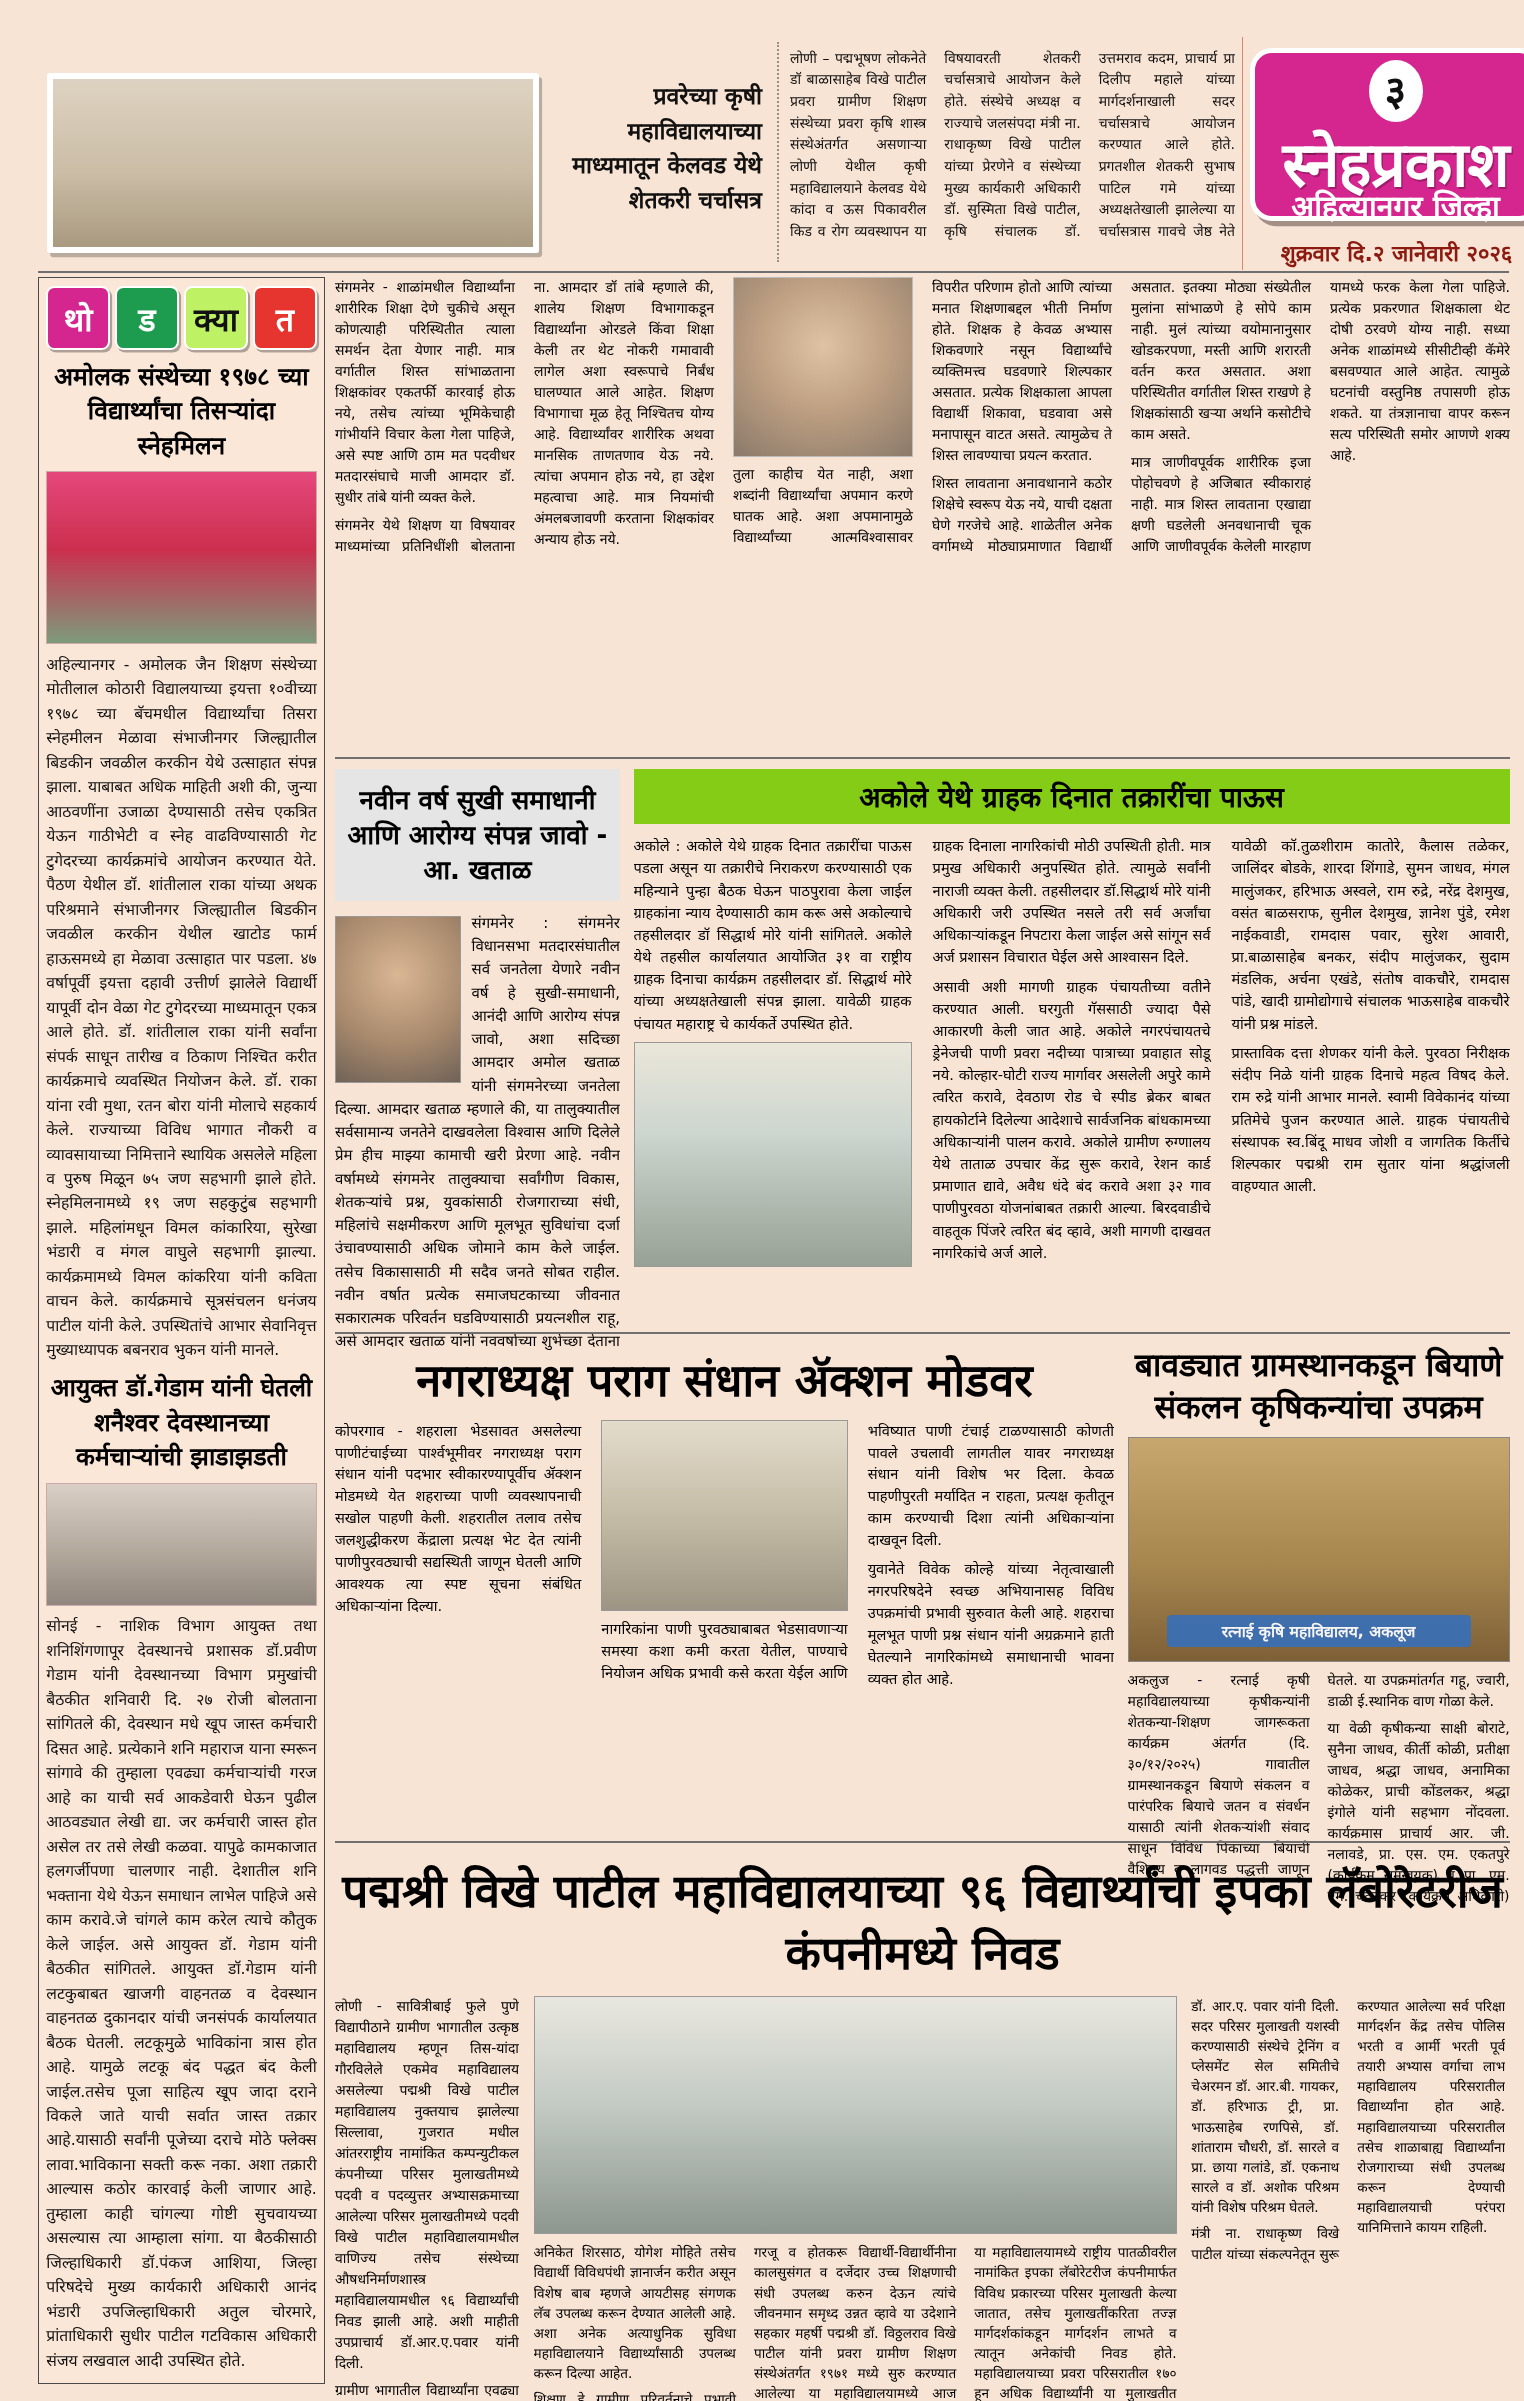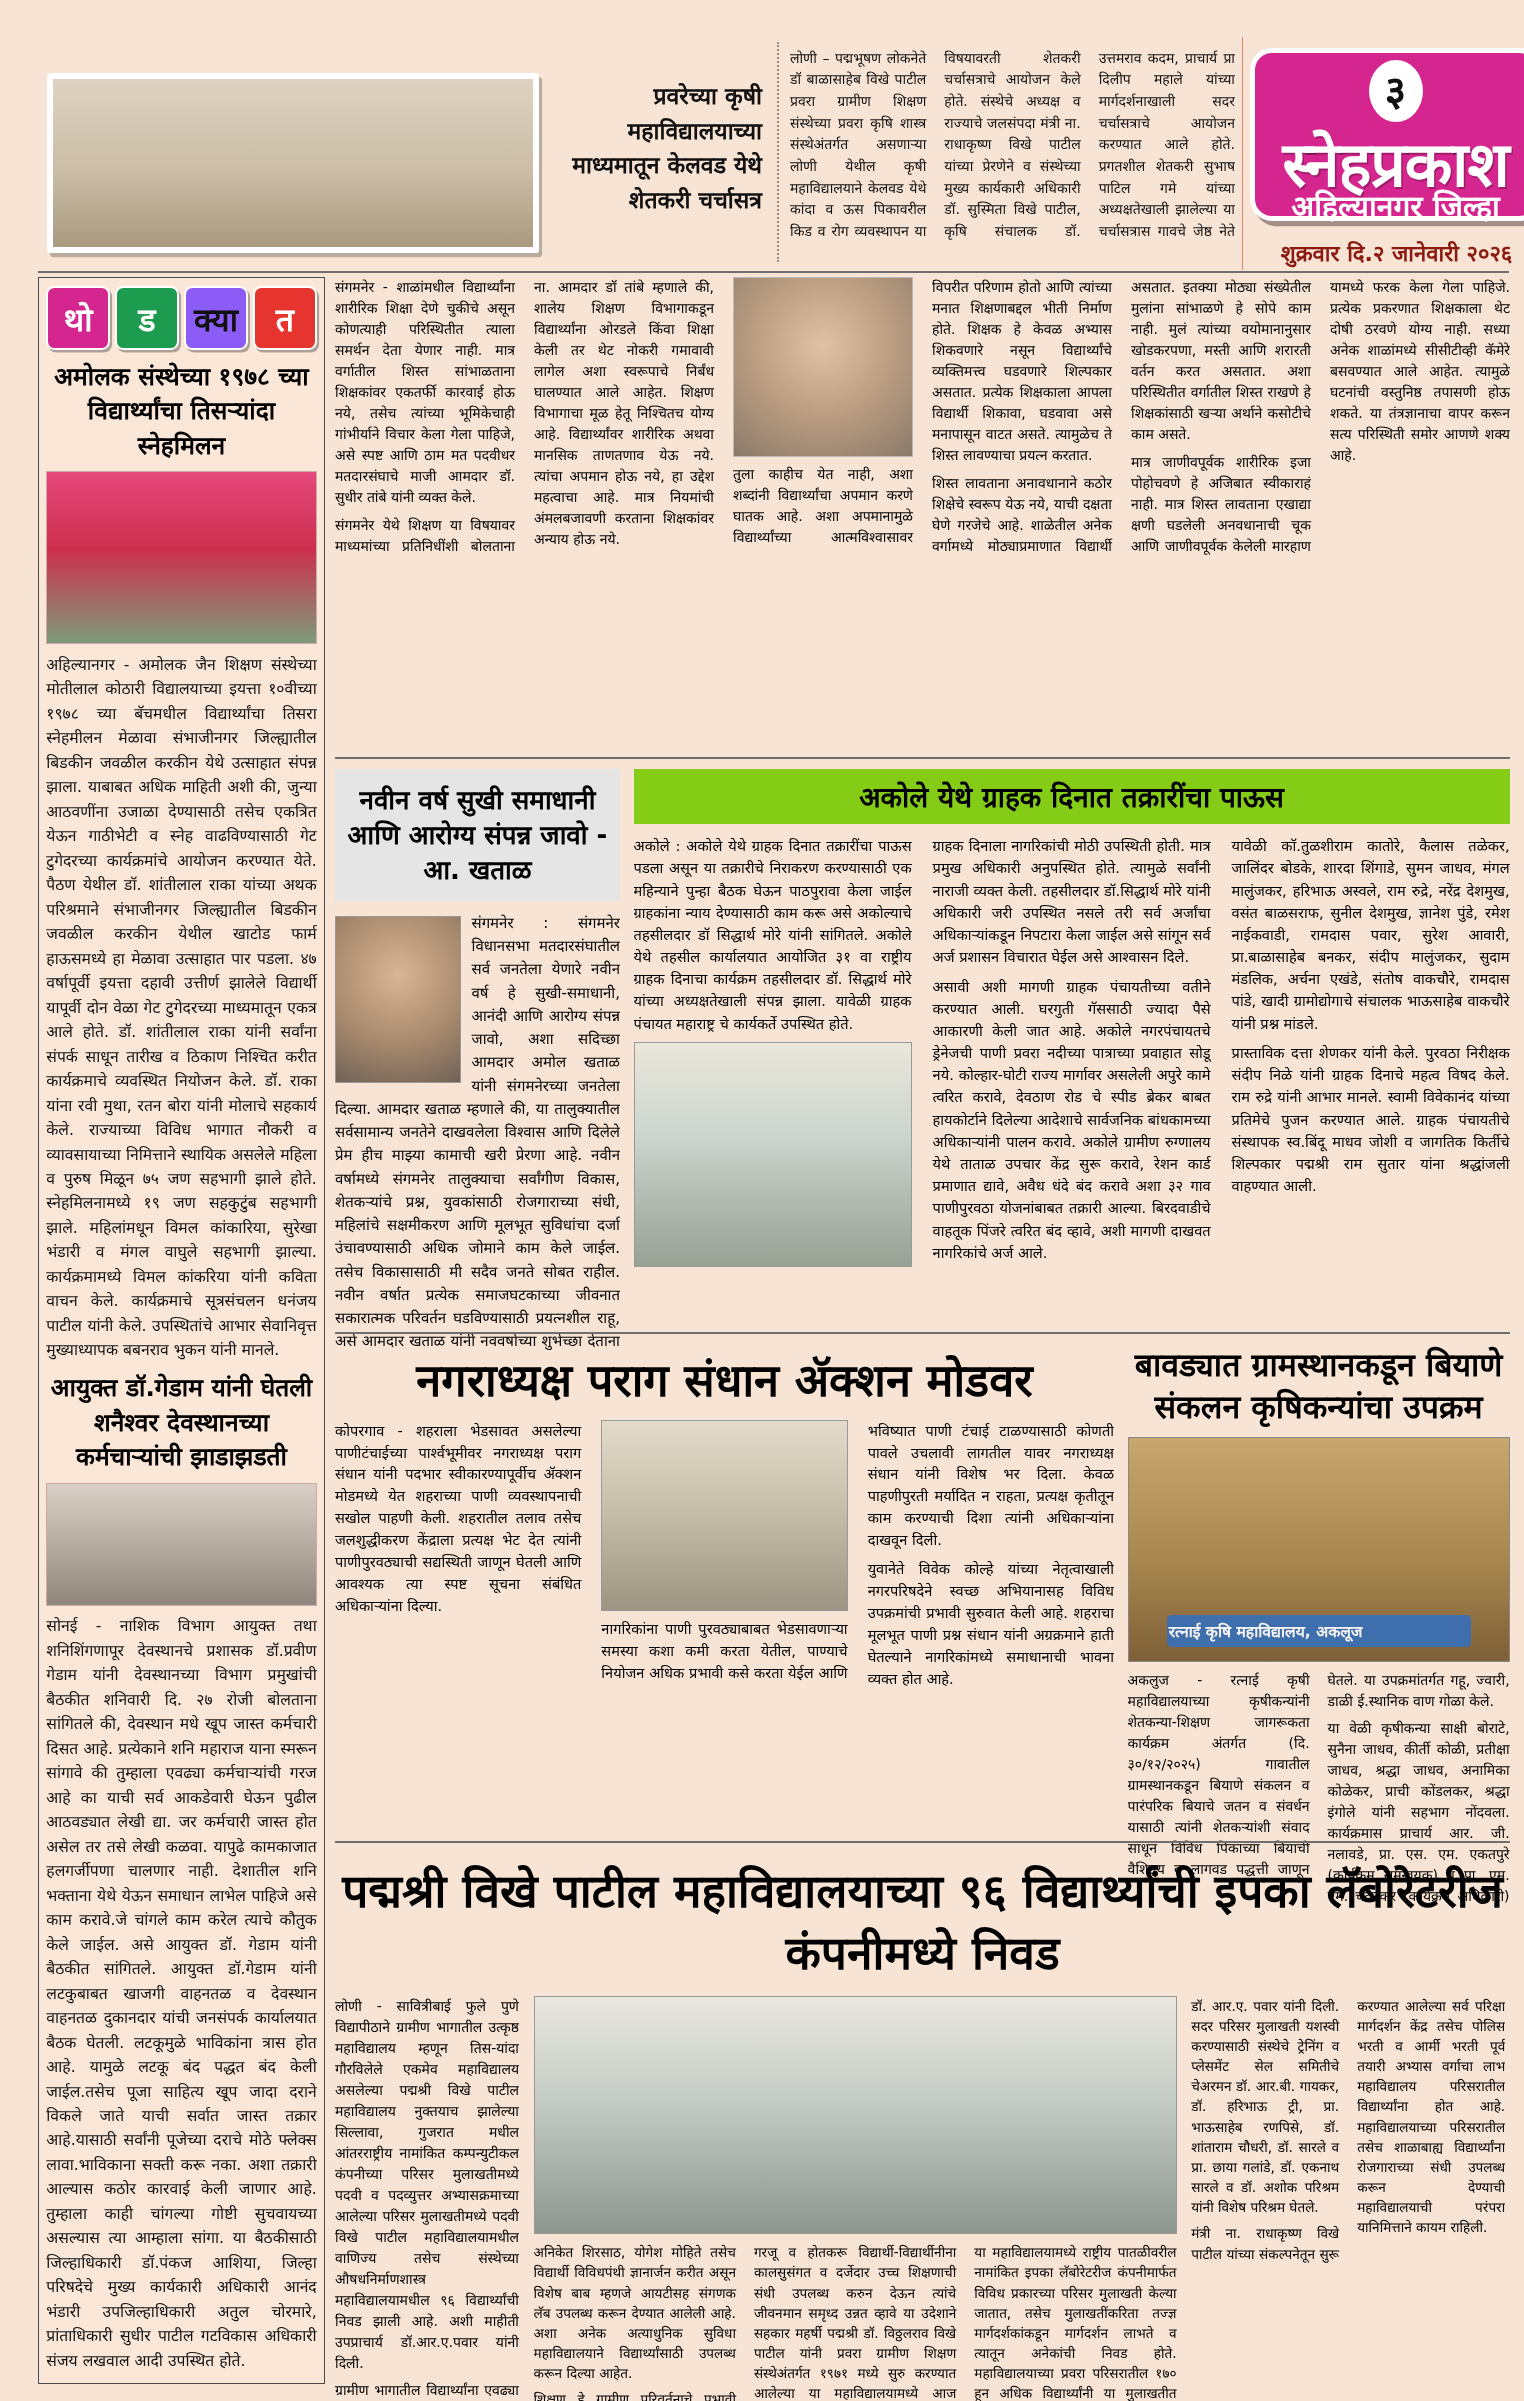--- a/index.html
+++ b/index.html
@@ -20,21 +20,21 @@
   .masthead-sub{position:absolute;left:0;right:0;top:132px;font-size:30px;font-weight:700;}
   .masthead-date{position:absolute;left:0;right:0;top:189px;text-align:center;font-size:22px;font-weight:800;color:#8b1a10;}
   .vert-sep{position:absolute;left:1204px;top:0;height:233px;border-left:1.6px solid #d8886a;}
 
   .hrule{position:absolute;left:38px;width:1471px;border-top:2.1px solid #6f6f6f;}
 
   
   .left-col{position:absolute;left:38px;top:277px;width:287px;height:2107px;border:1.6px solid #4a4a4a;background:#fbe7d8;padding:8.4px 7.3px;overflow:hidden;}
   .thodkyat{display:flex;gap:5.2px;justify-content:space-between;margin-bottom:9.4px;}
   .tk-box{flex:1;height:64px;border-radius:8.4px;border:2.6px solid #fff;box-shadow:2.1px 2.6px 0 rgba(0,0,0,.3);display:flex;align-items:center;justify-content:center;font-size:32px;font-weight:800;color:#fff;}
-  .tk-0{background:#d4268e;} .tk-1{background:#1d9b4e;} .tk-2{background:#8b5cf6;color:#111;font-family:Liberation Serif, serif;} .tk-3{background:#e6342e;}
+  .tk-0{background:#d4268e;} .tk-1{background:#1d9b4e;} .tk-2{background:#bef264;color:#111;font-family:Liberation Serif, serif;} .tk-3{background:#e6342e;}
   .lc-headline{font-size:24.6px;font-weight:800;text-align:center;line-height:1.4;margin:8.4px 0;color:#000;}
   .lc-photo{width:100%;height:173px;background:linear-gradient(180deg,#e5487c 0%,#cc2f4e 45%,#7d9b7a 100%);border:1px solid #caa;margin:3.1px 0 8.4px 0;}
   .lc-photo2{width:100%;height:123px;background:linear-gradient(180deg,#d9cfc6 0%,#b0a599 60%,#8f867d 100%);border:1px solid #caa;margin:3.1px 0 8.4px 0;}
   .lc-body{font-size:15.7px;line-height:1.56;text-align:justify;color:#111;}
 
   
   .main{position:absolute;left:335px;top:277px;width:1175px;height:2107px;}
   .main-headline{font-size:55px;font-weight:800;text-align:center;line-height:1.15;color:#000;margin:5.2px 0 13.6px 0;}
   .story1-cols{column-count:6;column-gap:19px;font-size:14px;line-height:1.5;text-align:justify;height:335px;overflow:hidden;}
   .story1-cols p{margin:0 0 7.3px 0;}
@@ -54,21 +54,21 @@
 
   .kopargaon{width:779px;}
   .kop-headline{font-size:45px;font-weight:800;text-align:center;margin:4.2px 0 10.5px 0;}
   .kop-subhead{background:#fbdcc3;text-align:center;font-size:27px;font-weight:800;padding:7.3px 0;margin-bottom:10.5px;}
   .kop-cols{column-count:3;column-gap:20px;font-size:14.6px;line-height:1.5;text-align:justify;height:366px;overflow:hidden;}
   .kop-cols p{margin:0 0 7.3px 0;}
   .kop-photo{width:100%;height:191px;background:linear-gradient(180deg,#e3dccb 0%,#c5bca7 50%,#9d9483 100%);border:0.5px solid #999;margin:1px 0 7.3px 0;break-inside:avoid;}
   .bavdya{width:382px;}
   .bav-headline{font-size:32px;font-weight:800;text-align:center;line-height:1.3;margin:1px 0 8.4px 0;}
   .bav-photo{position:relative;width:100%;height:225px;background:linear-gradient(180deg,#c8a76e 0%,#a8874f 55%,#7e6037 100%);border:0.5px solid #888;margin-bottom:8.4px;}
-  .bav-banner{position:absolute;left:10%;bottom:13.6px;width:80%;background:#3a6fb5;color:#fff;text-align:left;font-size:15.7px;font-weight:700;padding:5.2px 2.1px;border-radius:4.2px;opacity:.93;}
+  .bav-banner{position:absolute;left:10%;bottom:13.6px;width:80%;background:#3a6fb5;color:#fff;text-align:center;font-size:15.7px;font-weight:700;padding:5.2px 2.1px;border-radius:4.2px;opacity:.93;}
   .bav-cols{column-count:2;column-gap:18px;font-size:14px;line-height:1.5;text-align:justify;height:246px;overflow:hidden;}
   .bav-cols p{margin:0 0 6.3px 0;}
 
   .bottom{position:absolute;left:0;top:1575px;width:1175px;}
   .bot-headline{font-size:46px;font-weight:800;text-align:center;margin:6.3px 0 13.6px 0;}
   .bot-row{display:flex;gap:14.6px;}
   .bot-left{width:184px;font-size:14px;line-height:1.5;text-align:justify;height:460px;overflow:hidden;}
   .bot-center{width:643px;}
   .bot-photo{width:100%;height:238px;background:linear-gradient(180deg,#e9e7df 0%,#c3cbc4 45%,#8d968f 100%);border:0.5px solid #999;margin-bottom:8.4px;}
   .bot-center-cols{column-count:3;column-gap:18px;font-size:13.6px;line-height:1.48;text-align:justify;height:214px;overflow:hidden;}

